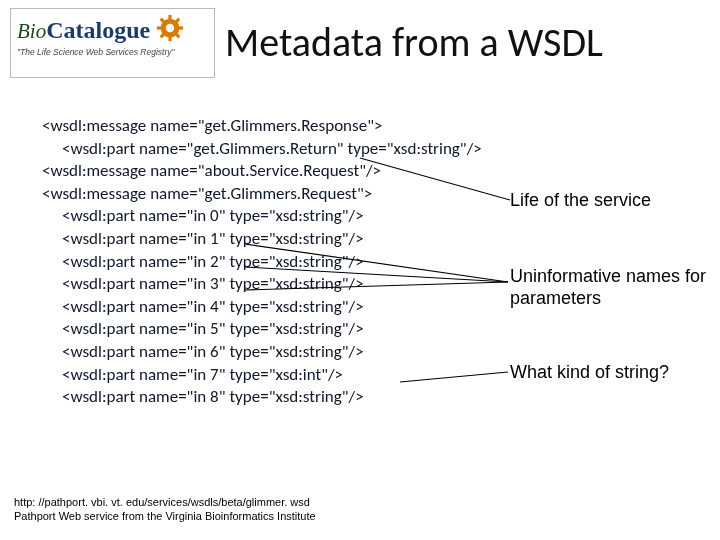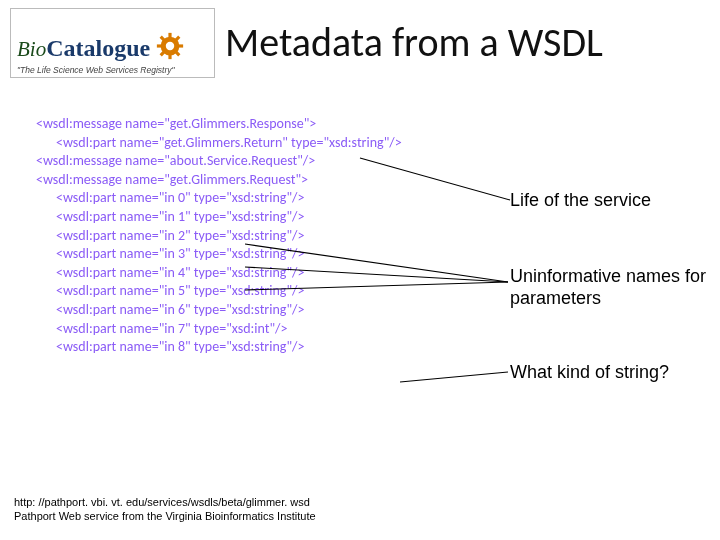--- a/index.html
+++ b/index.html
@@ -1,24 +1,24 @@
 <!DOCTYPE html>
 <html><head>
 <meta charset="utf-8">
 <style>
   html,body{margin:0;padding:0;width:720px;height:540px;background:#fff;font-family:Arial,Helvetica,sans-serif;overflow:hidden;}
   .slide{position:relative;width:720px;height:540px;}
-  .logo{position:absolute;left:10px;top:8px;width:205px;height:70px;border:1px solid #bbb;background:#fff;padding:22px 6px;box-sizing:border-box;}
+  .logo{position:absolute;left:10px;top:8px;width:205px;height:70px;border:1px solid #bbb;background:#fff;padding:4px 6px;box-sizing:border-box;}
   .logo-main{display:flex;align-items:center;gap:5px;}
   .logo-bio{font-family:Georgia,serif;font-style:italic;font-size:21px;color:#1a4a1a;display:inline-block;}
   .logo-cat{font-family:Georgia,serif;font-size:24px;font-weight:bold;color:#1a3a6a;display:inline;}
   .logo-tag{font-size:8.5px;color:#444;font-style:italic;margin-top:0;}
   .gear-icon{display:inline-block;}
   .title{position:absolute;left:225px;top:18px;font-family:Calibri,Arial,sans-serif;font-size:40px;color:#111;}
-  .body-text{position:absolute;left:36px;top:115px;width:470px;font-family:Calibri,Arial,sans-serif;font-size:14px;line-height:1.33;color:#8b5cf6;}
+  .body-text{position:absolute;left:42px;top:115px;width:470px;font-family:Calibri,Arial,sans-serif;font-size:17px;line-height:1.33;color:#0f172a;}
   .body-text .indent1{padding-left:20px;}
   .annot{position:absolute;font-family:Arial,sans-serif;font-size:18px;color:#000;}
   .annot.a1{left:510px;top:190px;}
   .annot.a2{left:510px;top:266px;width:210px;line-height:1.2;}
   .annot.a3{left:510px;top:362px;}
   .footer{position:absolute;left:14px;top:495px;font-size:11px;color:#000;line-height:1.3;}
   svg.arrows{position:absolute;left:0;top:0;width:720px;height:540px;pointer-events:none;}
 </style>
 </head>
 <body>

